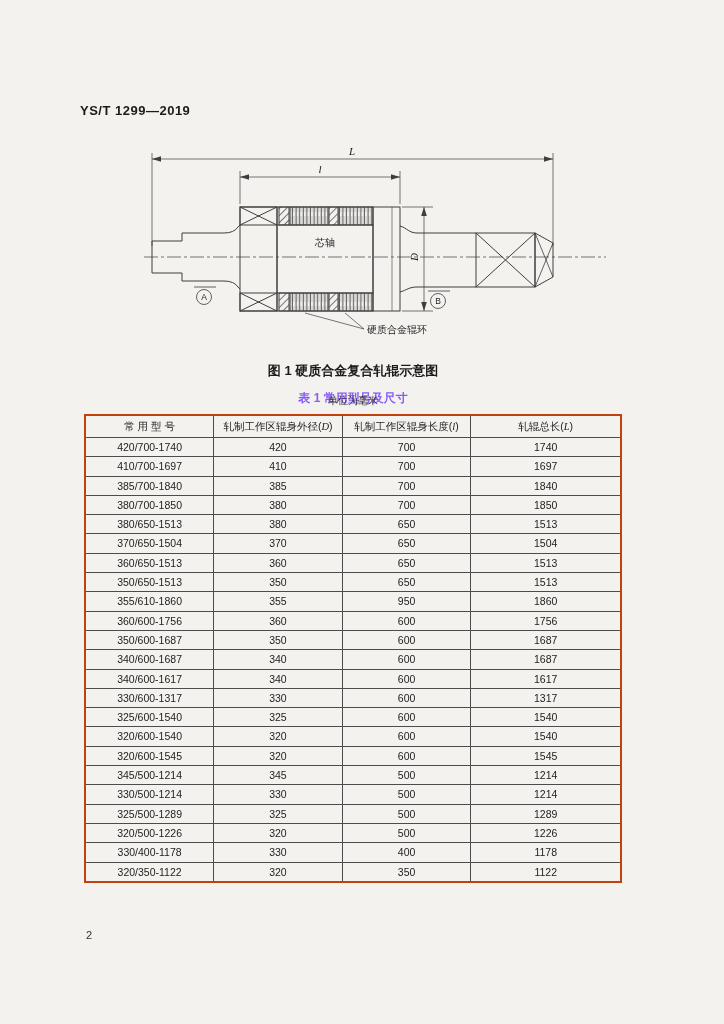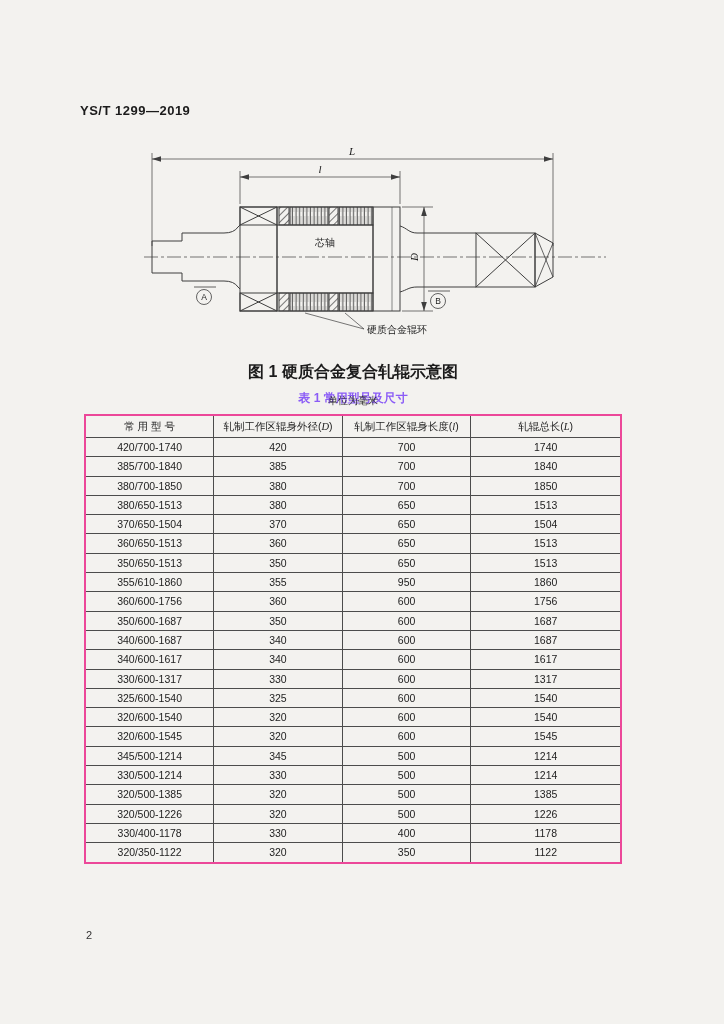--- a/index.html
+++ b/index.html
@@ -1,27 +1,27 @@
 <!DOCTYPE html>
 <html><head>
 <meta charset="utf-8">
 <style>
   html,body{margin:0;padding:0;background:#f3f2ef;}
   .page{position:relative;width:724px;height:1024px;background:#f3f2ef;overflow:hidden;
         font-family:"Liberation Sans","DejaVu Sans",sans-serif;color:#222;padding-left:21px;}
   .std-code{position:absolute;left:80px;top:103px;font-size:13px;font-weight:bold;
             letter-spacing:0.5px;color:#1b1b1b;}
   .fig-caption{position:absolute;left:84px;top:362px;width:538px;text-align:center;
-               font-size:16px;font-weight:bold;color:#1b1b1b;}
+               font-size:13px;font-weight:bold;color:#1b1b1b;}
   .tbl-caption{position:absolute;left:84px;top:390px;width:538px;text-align:center;
                font-size:12px;font-weight:bold;color:#8b5cf6;}
   .unit-note{position:absolute;left:84px;top:394px;width:538px;text-align:center;
              font-size:10px;color:#2a2a2a;}
   .dim-table{position:absolute;left:84px;top:414px;width:538px;border-collapse:collapse;
-             table-layout:fixed;font-size:10.5px;color:#222;border:2px solid #ec4899;}
+             table-layout:fixed;font-size:10.5px;color:#222;border:2px solid #c2410c;}
   .dim-table th,.dim-table td{border:1px solid #4c4c4c;text-align:center;vertical-align:middle;
              padding:0;font-weight:normal;}
   .dim-table thead th{height:21px;}
   .dim-table tbody td{height:18.3px;line-height:18.3px;}
   .dim-table i{font-family:"Liberation Serif","DejaVu Serif",serif;font-style:italic;}
   .page-num{position:absolute;left:86px;top:929px;font-size:11px;color:#333;}
   svg.diagram{position:absolute;left:140px;top:142px;}
   svg .dim{font:italic 11px "Liberation Serif","DejaVu Serif",serif;fill:#222;text-anchor:middle;}
   svg .cjk{font:10px "Liberation Sans",sans-serif;fill:#222;}
   svg .cjk-mid{font:10px "Liberation Sans",sans-serif;fill:#222;text-anchor:middle;}
@@ -143,20 +143,26 @@
         </tr>
       </thead>
     <tbody>
         <tr>
           <td>420/700-1740</td>
           <td>420</td>
           <td>700</td>
           <td>1740</td>
         </tr>
         <tr>
+          <td>410/700-1697</td>
+          <td>410</td>
+          <td>700</td>
+          <td>1697</td>
+        </tr>
+        <tr>
           <td>385/700-1840</td>
           <td>385</td>
           <td>700</td>
           <td>1840</td>
         </tr>
         <tr>
           <td>380/700-1850</td>
           <td>380</td>
           <td>700</td>
           <td>1850</td>
@@ -245,24 +251,24 @@
           <td>500</td>
           <td>1214</td>
         </tr>
         <tr>
           <td>330/500-1214</td>
           <td>330</td>
           <td>500</td>
           <td>1214</td>
         </tr>
         <tr>
-          <td>320/500-1385</td>
-          <td>320</td>
-          <td>500</td>
-          <td>1385</td>
+          <td>325/500-1289</td>
+          <td>325</td>
+          <td>500</td>
+          <td>1289</td>
         </tr>
         <tr>
           <td>320/500-1226</td>
           <td>320</td>
           <td>500</td>
           <td>1226</td>
         </tr>
         <tr>
           <td>330/400-1178</td>
           <td>330</td>

